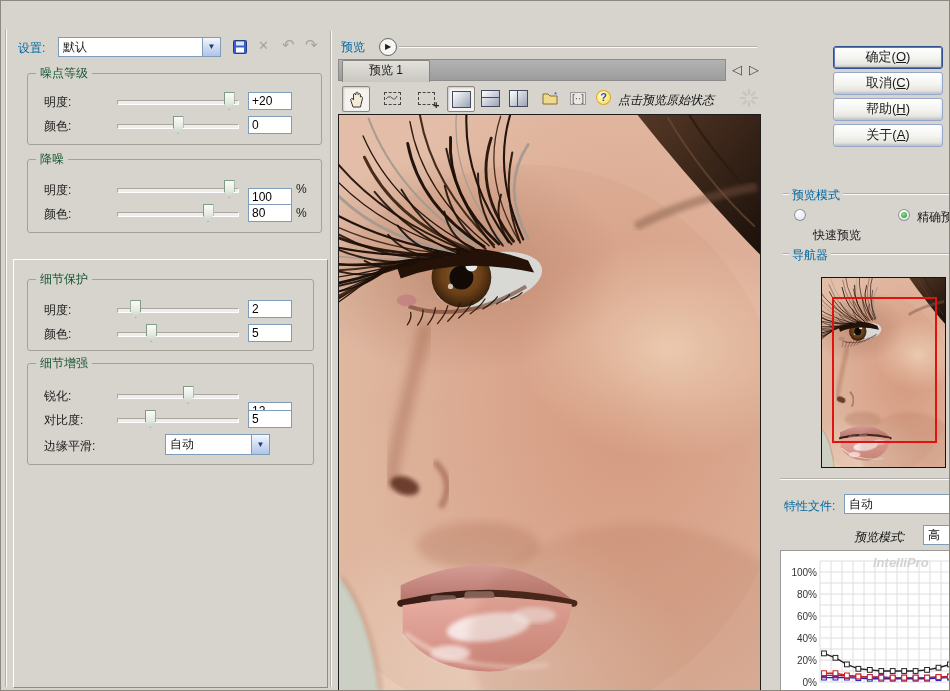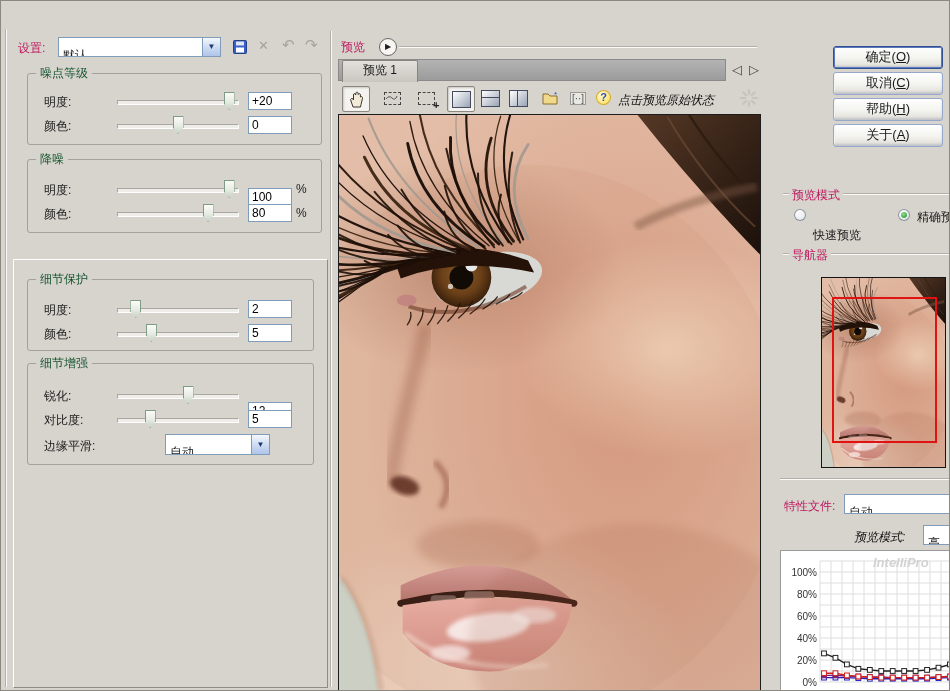--- a/index.html
+++ b/index.html
@@ -10,21 +10,21 @@
   
   #titlebar{left:0;top:0;width:950px;height:22px;background:linear-gradient(180deg,#ffffff,#eceae5);
             border-bottom:1px solid #9a988f;line-height:22px;padding-left:9px;box-sizing:border-box;
             font-family:"DejaVu Sans Mono","Liberation Mono",monospace;font-weight:bold;font-size:13px;letter-spacing:1px;}
   
   .hline{height:1px;background:#b1afa8;box-shadow:0 1px 0 #fbfaf8;}
   .vline{width:1px;background:#b1afa8;box-shadow:1px 0 0 #fbfaf8;}
   
   .gbox{border:1px solid #a3a19a;border-radius:3px;}
   .gtitle{position:absolute;color:#14532d;background:#d7d4ce;padding:0 4px;line-height:12px;}
-  .bluetxt{color:#be185d;}
+  .bluetxt{color:#0369a1;}
   
   .rowlabel{position:absolute;left:16px;top:2px;}
   .slider{position:absolute;height:18px;}
   .slider .track{position:absolute;left:0;right:0;top:8px;height:3px;background:#efede9;
                  border:1px solid #a9a79f;border-bottom-color:#ffffff;border-right-color:#ffffff;}
   .slider .thumb{position:absolute;top:0;width:11px;height:18px;
                  background:linear-gradient(180deg,#fdfdfc,#e6ebe3 55%,#c3d1c0);
                  clip-path:polygon(0 0,100% 0,100% 62%,50% 100%,0 62%);
                  box-shadow:inset 0 0 0 1px #7f9b85;}
   .valbox{position:absolute;width:36px;height:16px;border:1px solid #7f9db9;background:#fff;
@@ -32,40 +32,40 @@
   .unit{position:absolute;}
   
   .tab{position:absolute;top:2px;height:16px;line-height:16px;text-align:center;
        background:linear-gradient(180deg,#d9d6d0,#bebbb5);
        border:1px solid #8e8c86;border-bottom:none;border-radius:3px 3px 0 0;}
   .tab.active{top:0;height:19px;line-height:18px;background:#d7d4ce;
        border-color:#fff #8e8c86 transparent #fff;box-shadow:inset 1px 1px 0 #fff;z-index:3;}
   .tabpage{border:1px solid;border-color:#ffffff #8e8c86 #8e8c86 #ffffff;background:#d7d4ce;}
   
   .combo{position:absolute;background:#fff;border:1px solid #7f9db9;display:flex;box-sizing:border-box;}
-  .combo-text{flex:1;padding:1px 4px;line-height:16px;overflow:hidden;white-space:nowrap;margin-top:8px;}
+  .combo-text{flex:1;padding:1px 4px;line-height:16px;overflow:hidden;white-space:nowrap;}
   .combo-btn{width:17px;background:linear-gradient(180deg,#f4f8fc,#cfdcf3 50%,#aec5e9);
              border-left:1px solid #7f9db9;color:#1c3a70;font-size:8px;text-align:center;line-height:17px;}
   
   .xpbtn{position:absolute;width:108px;height:21px;border:1px solid #95a8cc;border-radius:3px;
          background:linear-gradient(180deg,#ffffff,#f3f3ef 55%,#dedcd4);
          box-shadow:inset 0 -2px 2px rgba(140,150,175,.35),inset 1px 1px 0 #fff;
          font-size:13px;text-align:center;line-height:19px;cursor:default;}
   .xpbtn.default{border-color:#30508f;box-shadow:inset 0 0 0 1px #5a79c0,inset 0 -2px 2px rgba(140,150,175,.35);}
   .u{text-decoration:underline;}
   
   .radio{position:absolute;width:12px;height:12px;border-radius:50%;
          background:radial-gradient(circle at 35% 30%,#fff,#e6eaef 65%,#b9c2cc);
          box-shadow:inset 0 0 0 1px #8a9097;}
   .radio.checked::after{content:"";position:absolute;left:3px;top:3px;right:3px;bottom:3px;border-radius:50%;
          background:radial-gradient(circle at 40% 35%,#90e090,#1f8f1f);}
   
   #tabstrip{background:linear-gradient(180deg,#b3b3b3,#9c9c9c);border:1px solid #8a8a8a;box-sizing:border-box;}
   #ptab{background:linear-gradient(180deg,#e3e1dc,#c9c6c0);border:1px solid #87857e;border-bottom:none;
-        border-radius:2px 2px 0 0;padding:0 20px;line-height:19px;}
+        border-radius:2px 2px 0 0;padding:0 26px;line-height:19px;}
   .navarrow{font-size:13px;color:#444;line-height:16px;text-align:center;width:16px;}
   .tbtn{position:absolute;width:26px;height:24px;display:flex;align-items:center;justify-content:center;}
   .tbtn.pressed{background:#f4f3f0;border:1px solid #8a887f;border-radius:2px;box-shadow:inset 1px 1px 2px rgba(0,0,0,.18);}
   .marq{width:15px;height:11px;border:1px dashed #444;position:relative;}
   .pane{width:17px;height:15px;border:1px solid #454b5e;background:linear-gradient(135deg,#ffffff,#9aa3b5);position:relative;}
   .pane .hdiv{position:absolute;left:0;right:0;top:6px;height:1px;background:#454b5e;}
   .pane .vdiv{position:absolute;top:0;bottom:0;left:7px;width:1px;background:#454b5e;}
   .helpdot{width:15px;height:15px;border-radius:50%;background:radial-gradient(circle at 35% 30%,#fff8cc,#ffe87a 60%,#e8c64f);
            box-shadow:inset 0 0 0 1px #cfa83a;color:#2b50c5;font-weight:bold;font-size:11px;text-align:center;line-height:15px;}
   .hint{font-style:italic;color:#111;}

